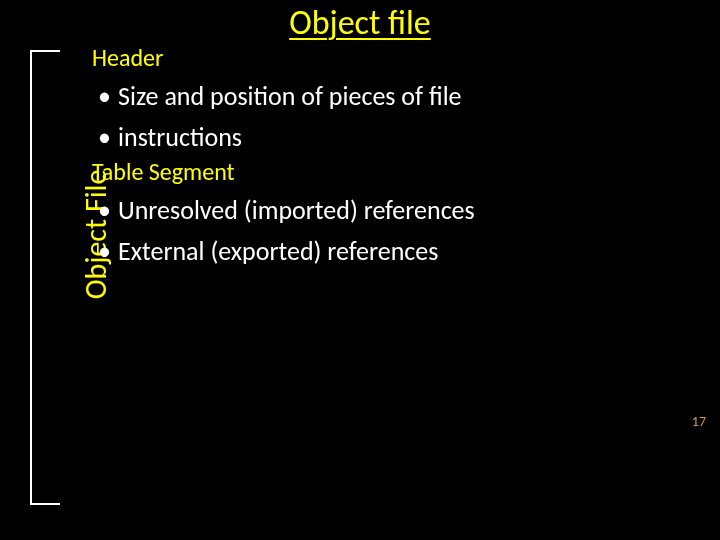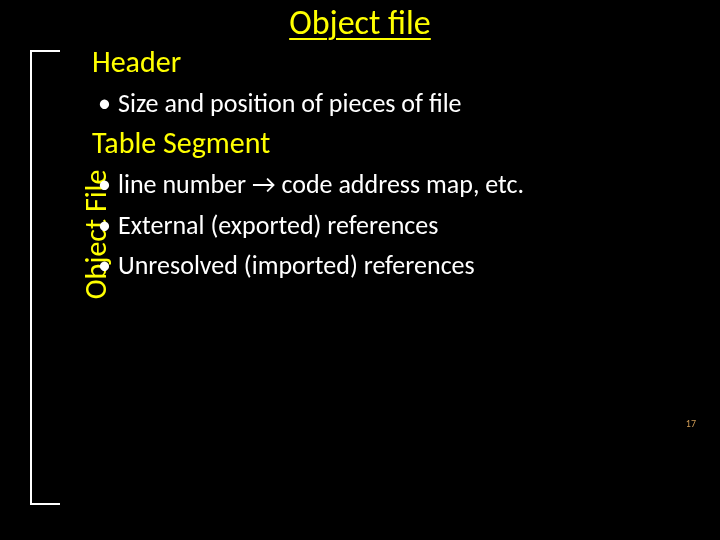--- a/index.html
+++ b/index.html
@@ -53,21 +53,21 @@
     white-space: nowrap;
   }
   .content {
     position: absolute;
     left: 92px;
     top: 44px;
     width: 610px;
   }
   .section {
     color: #ffff00;
-    font-size: 30px;
+    font-size: 24px;
     line-height: 1.2;
     margin-bottom: 2px;
   }
   ul {
     list-style: none;
     margin-bottom: 4px;
   }
   ul li {
     color: #ffffff;
     font-size: 26px;
@@ -78,53 +78,53 @@
   }
   ul li::before {
     content: "•";
     position: absolute;
     left: 6px;
     top: 0;
     color: #fff;
   }
   .page-num {
     position: absolute;
-    right: 24px;
+    right: 14px;
     bottom: 10px;
     color: #cc9955;
-    font-size: 10px;
+    font-size: 14px;
   }
 </style>
 </head>
 <body>
 
 <div class="slide">
 
   <div class="title">Object file</div>
 
   <div class="bracket">
     <div class="bracket-label">Object File</div>
   </div>
 
   <div class="content">
 
     <div class="section">Header</div>
     <ul>
       <li>Size and position of pieces of file</li>
     </ul>
 
+    <ul>
+      <li>instructions</li>
+    </ul>
 
     <div class="section">Table Segment</div>
 
-    <ul>
-      <li>line number → code address map, etc.</li>
-    </ul>
 
     <ul>
+      <li>Unresolved (imported) references</li>
       <li>External (exported) references</li>
-      <li>Unresolved (imported) references</li>
     </ul>
 
   </div>
 
   <div class="page-num">17</div>
 
 </div>
 
 </body></html>

